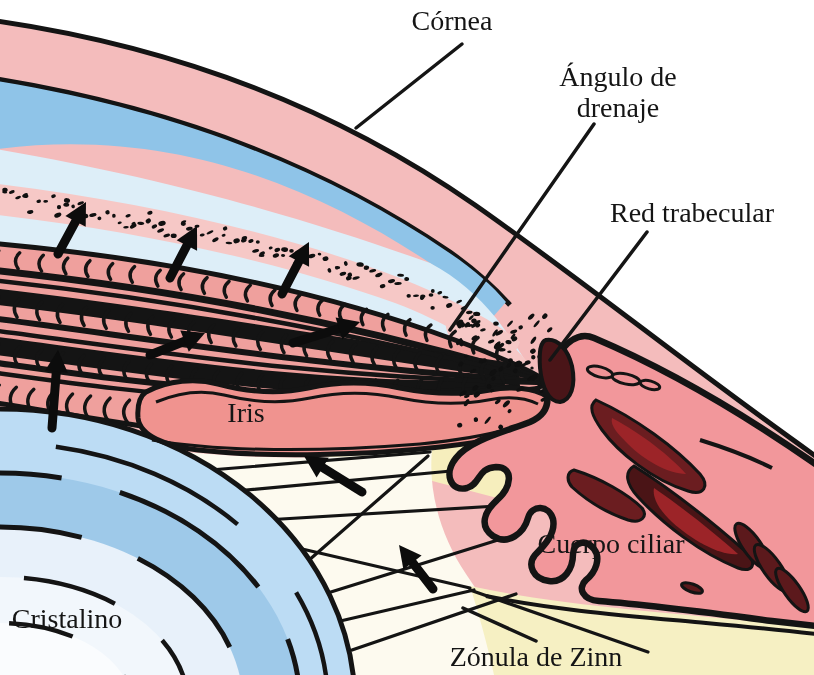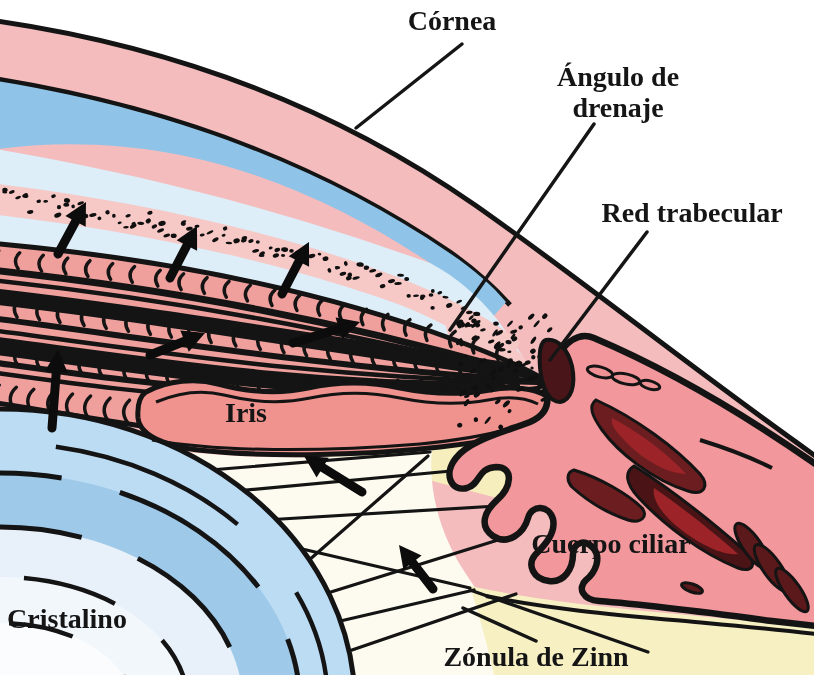--- a/index.html
+++ b/index.html
@@ -1,17 +1,17 @@
 <!DOCTYPE html>
 <html><head>
 <meta charset="utf-8">
 <style>
   html,body{margin:0;padding:0;background:#ffffff;}
   .stage{position:relative;width:814px;height:675px;background:#fff;overflow:hidden;
-         font-family:"Liberation Serif", serif;font-weight:bold;}
+         font-family:"Liberation Serif", serif;}
   svg{position:absolute;left:0;top:0;}
   .lbl{font-family:"Liberation Serif", serif;font-size:28px;fill:#151515;}
   .leader{stroke:#151515;stroke-width:3.5;stroke-linecap:round;fill:none;}
   .outline{stroke:#141414;fill:none;}
 </style>
 </head>
 <body>
 
 <div class="stage">
 <svg id="fig" width="814" height="675" viewBox="0 0 814 675">

